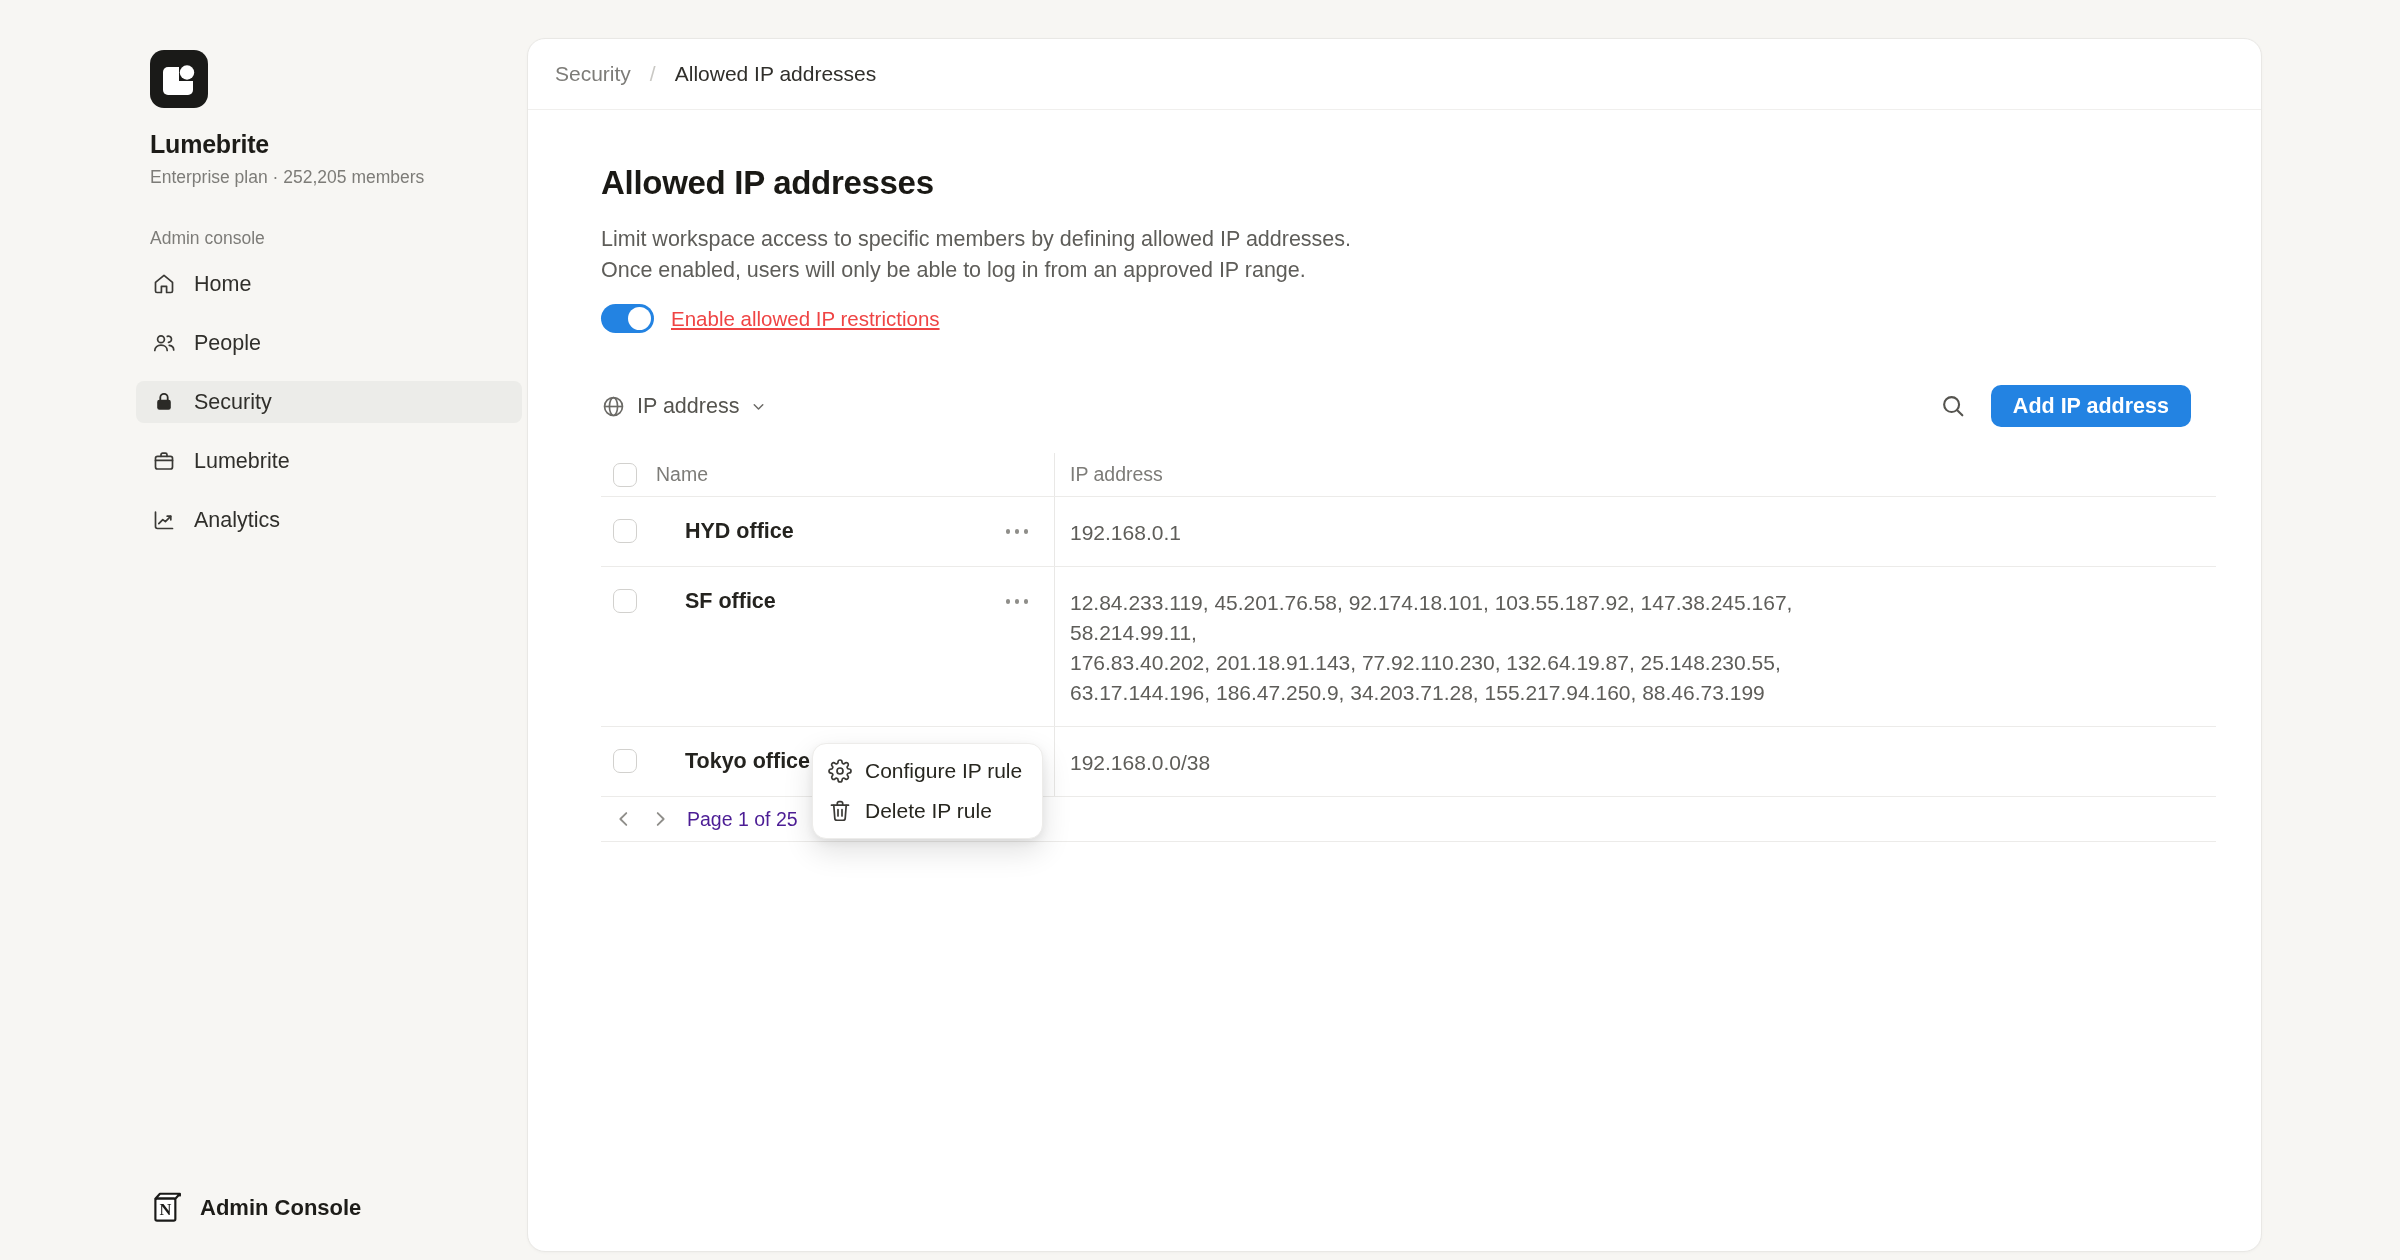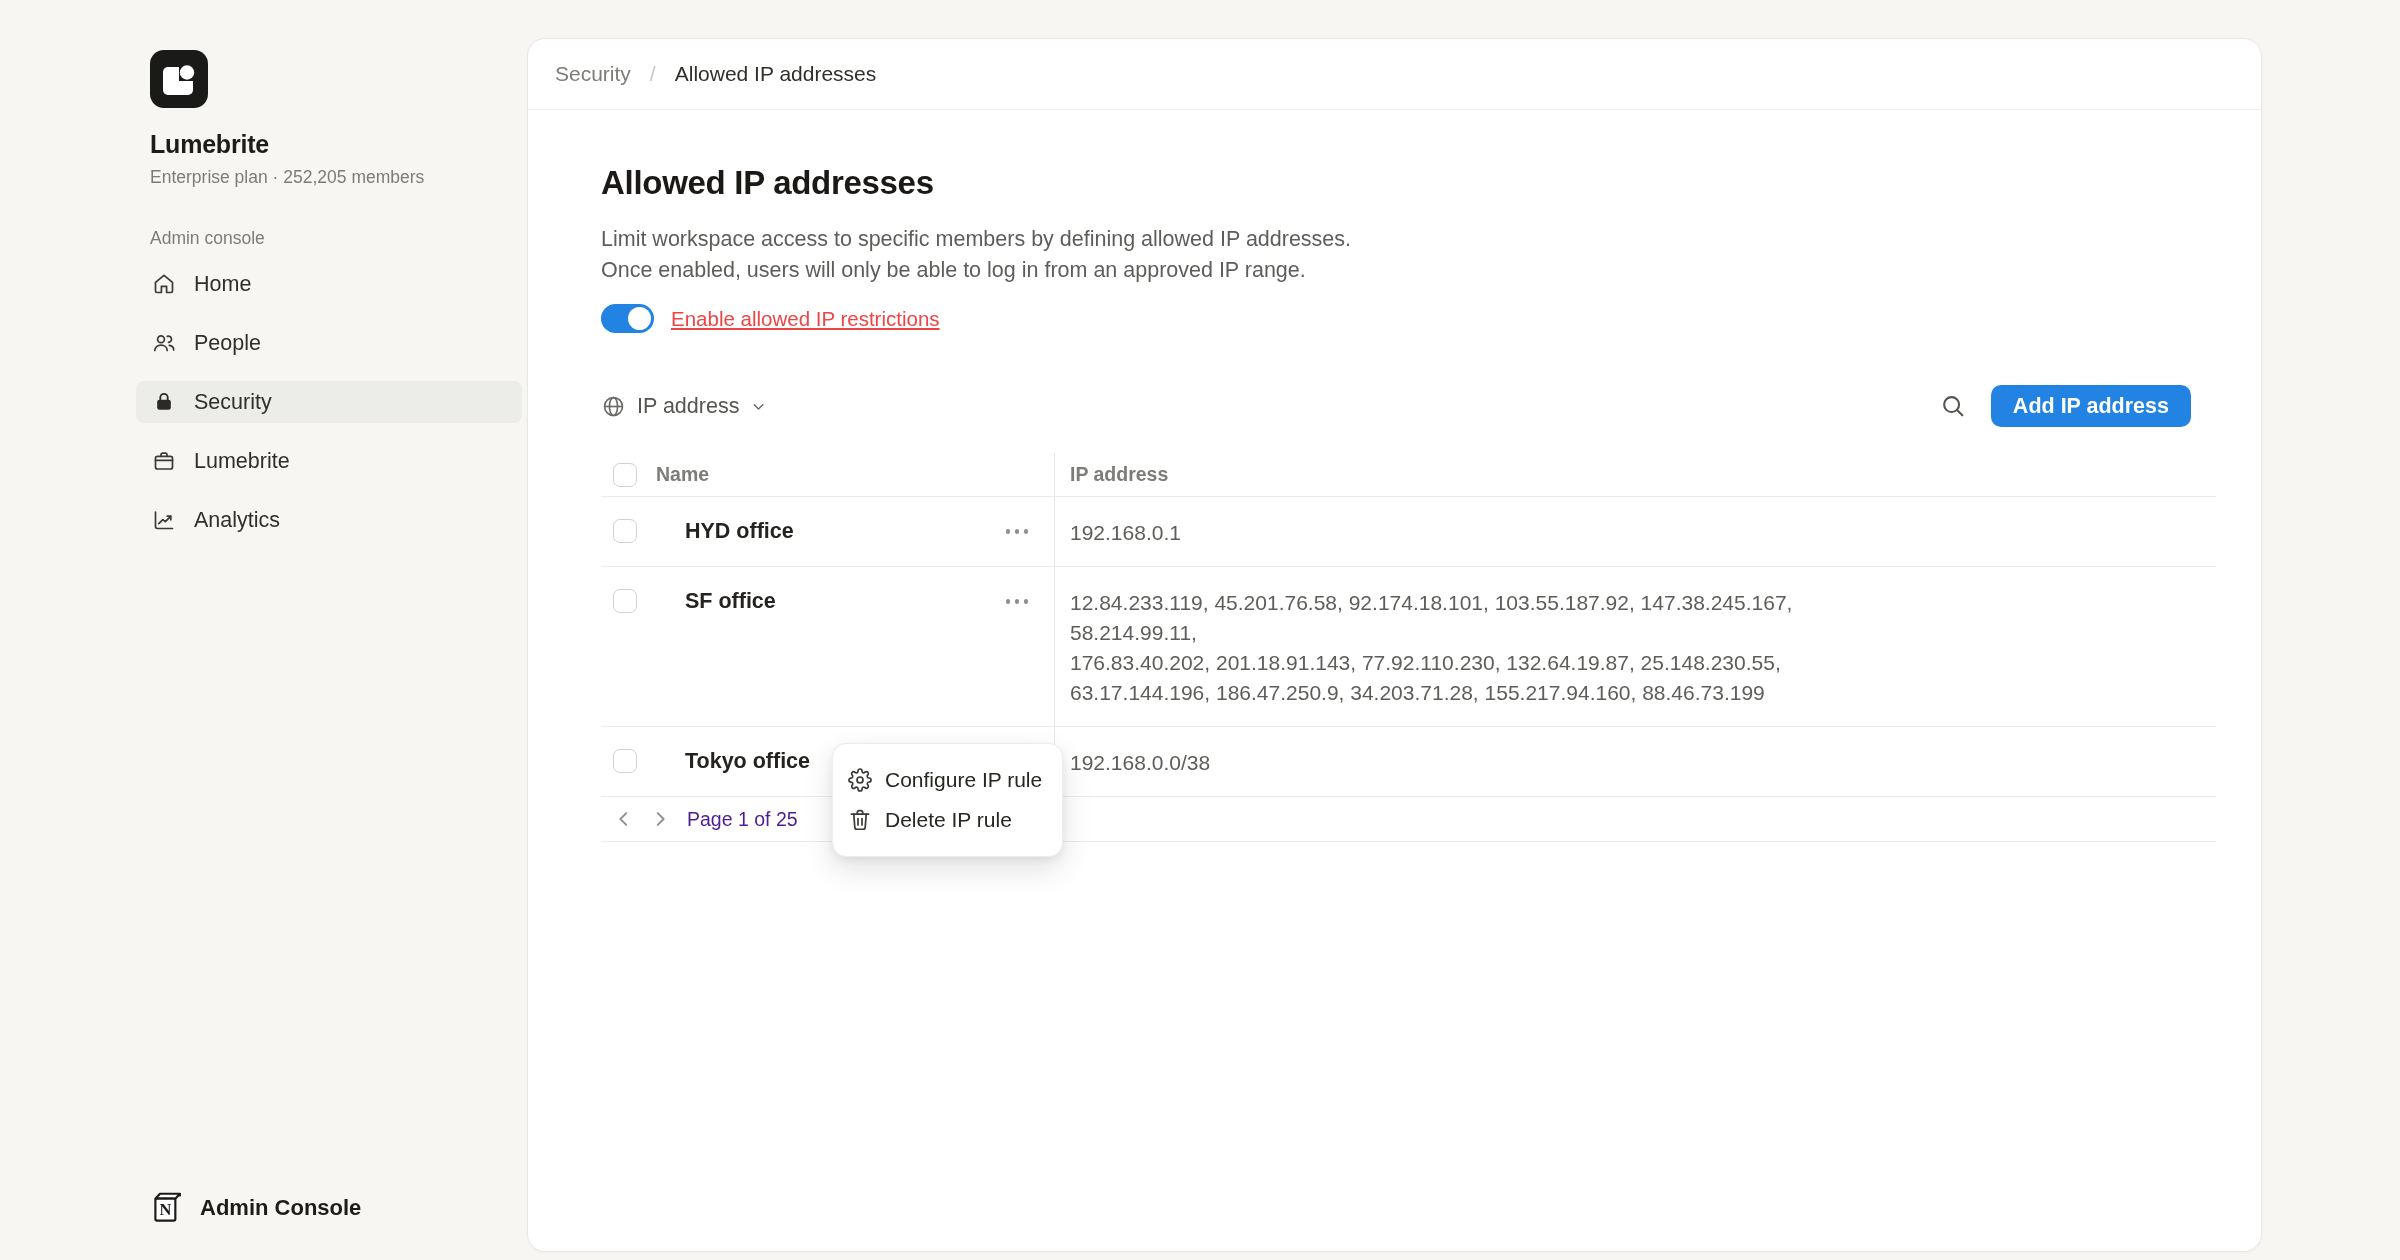--- a/index.html
+++ b/index.html
@@ -67,21 +67,21 @@
   .toolbar-right { display:flex; align-items:center; gap:24px; }
   .search-btn { width:28px; height:28px; display:flex; cursor:pointer; }
   .add-btn {
     height:42px; padding:0 22px; background:#2383E2; border:none; border-radius:10px;
     color:#FFFFFF; font-size:21.5px; font-weight:600; font-family:inherit; cursor:pointer;
     display:flex; align-items:center;
   }
 
   
   .table { margin-top:26px; width:1615px; }
-  .thead { display:flex; height:44px; border-bottom:1px solid #ECEBE9; color:#7D7C78; font-size:19.5px;font-weight:bold; }
+  .thead { display:flex; height:44px; border-bottom:1px solid #ECEBE9; color:#7D7C78; font-size:19.5px; }
   .thead .cell-name { align-items:center; }
   .cell-name { width:453px; flex:none; display:flex; gap:19px; padding-left:12px; position:relative; }
   .cell-ip {
     flex:1; border-left:1px solid #E9E8E6; padding-left:15px;
     display:flex; align-items:center; align-self:stretch;
   }
   .trow { display:flex; border-bottom:1px solid #ECEBE9; min-height:69px; }
   .trow .cell-name { align-items:flex-start; padding-top:21px; }
   .trow .cell-ip { align-items:flex-start; padding-top:21px; padding-bottom:18px; }
   .row-name { font-size:21.5px; font-weight:600; color:#24231F; line-height:27px;margin-left:29px; }
@@ -94,21 +94,21 @@
   .dots { position:absolute; right:26px; top:32px; display:flex; gap:4.5px; cursor:pointer; }
   .dots i { width:4.5px; height:4.5px; border-radius:50%; background:#8F8E8A; }
 
   .pagination { width:1615px; height:45px; border-bottom:1px solid #ECEBE9; display:flex; align-items:center; padding-left:12px; }
   .pg-chev { width:22px; height:22px; display:flex; cursor:pointer; }
   .pg-chev + .pg-chev { margin-left:14px; }
   .pg-label { margin-left:16px; font-size:19.5px; color:#4c1d95; }
 
   
   .ctx {
-    position:absolute; left:832px; top:743px; width:231px; padding:16px 0;
+    position:absolute; left:812px; top:743px; width:231px; padding:7px 0;
     background:#FFFFFF; border:1px solid #EDECEA; border-radius:14px;
     box-shadow:0 12px 30px rgba(0,0,0,0.12), 0 3px 8px rgba(0,0,0,0.06);
     z-index:5;
   }
   .ctx-item { height:40px; display:flex; align-items:center; gap:13px; padding:0 15px; font-size:21px; color:#27261F; cursor:pointer; }
   .ctx-item .icn { width:24px; height:24px; display:flex; flex:none; }
 
   svg { display:block; }
 </style>
 </head>

